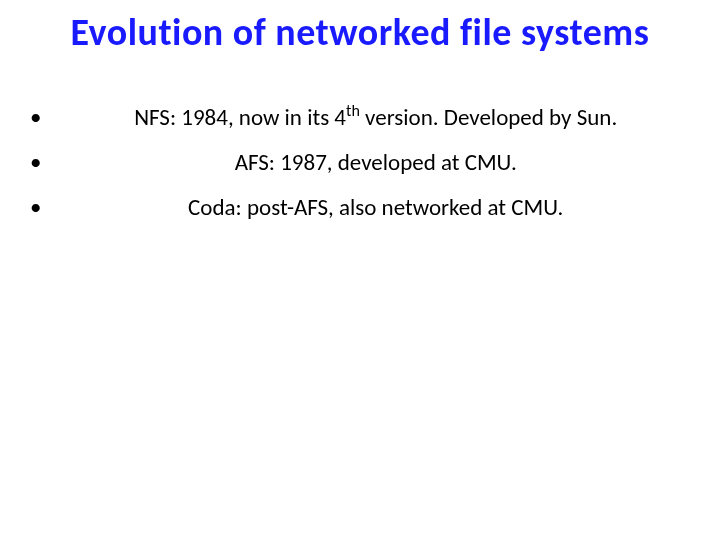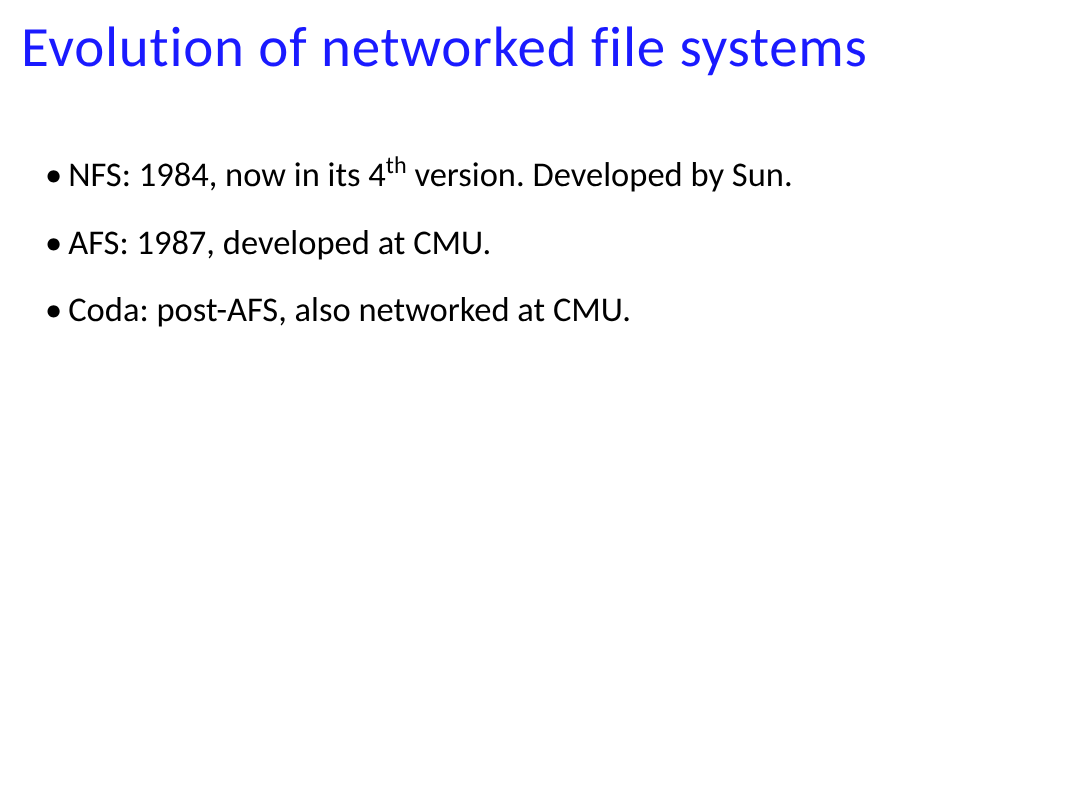--- a/index.html
+++ b/index.html
@@ -15,42 +15,44 @@
       overflow: hidden;
     }
     .slide {
       width: 100%;
       height: 100%;
       padding: 12px 14px 0 14px;
     }
     .title {
       color: #1a1aff;
       font-size: 38px;
-      font-weight: 400;
+      font-weight: 700;
       letter-spacing: 0.5px;
       margin-bottom: 48px;
       line-height: 1.1;
+      text-align: center;
     }
     .bullets {
       padding-left: 16px;
     }
     .bullet-item {
       display: flex;
       align-items: baseline;
       margin-bottom: 14px;
       color: #000000;
       font-size: 23px;
       line-height: 1.35;
     }
     .bullet-dot {
       margin-right: 4px;
       font-size: 23px;
     }
     .bullet-text {
       flex: 1;
+      text-align: center;
     }
     .sup {
       font-size: 0.7em;
       vertical-align: super;
       line-height: 0;
     }
   </style>
 </head>
 <body>
 

